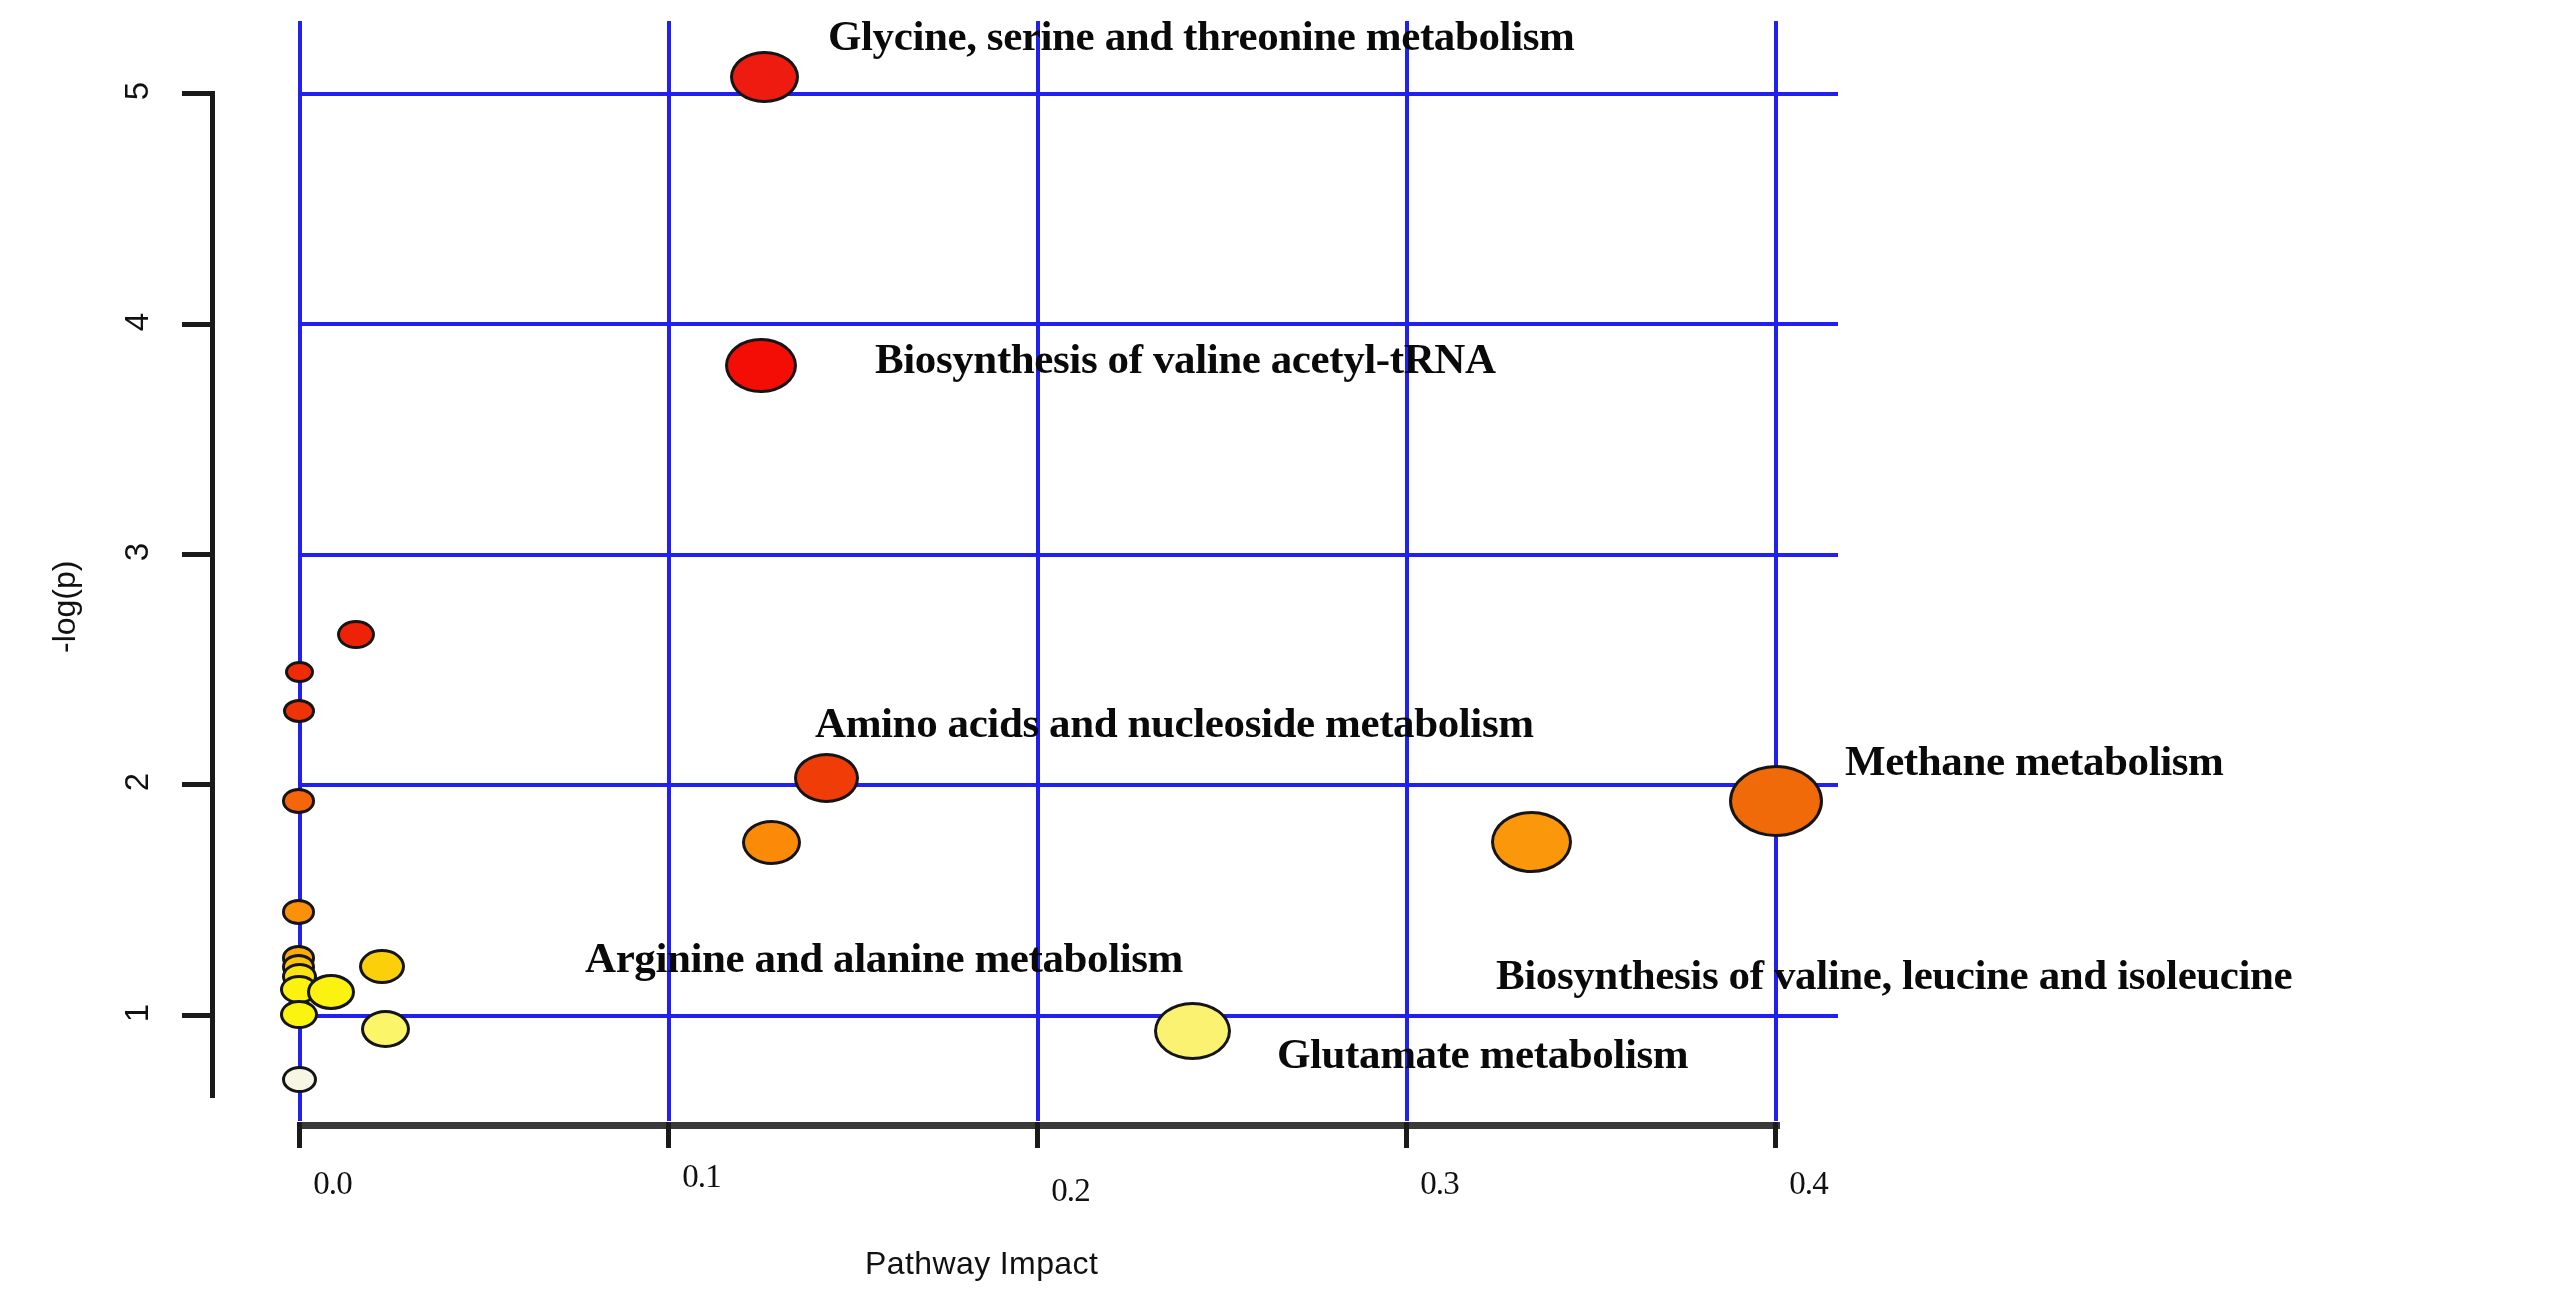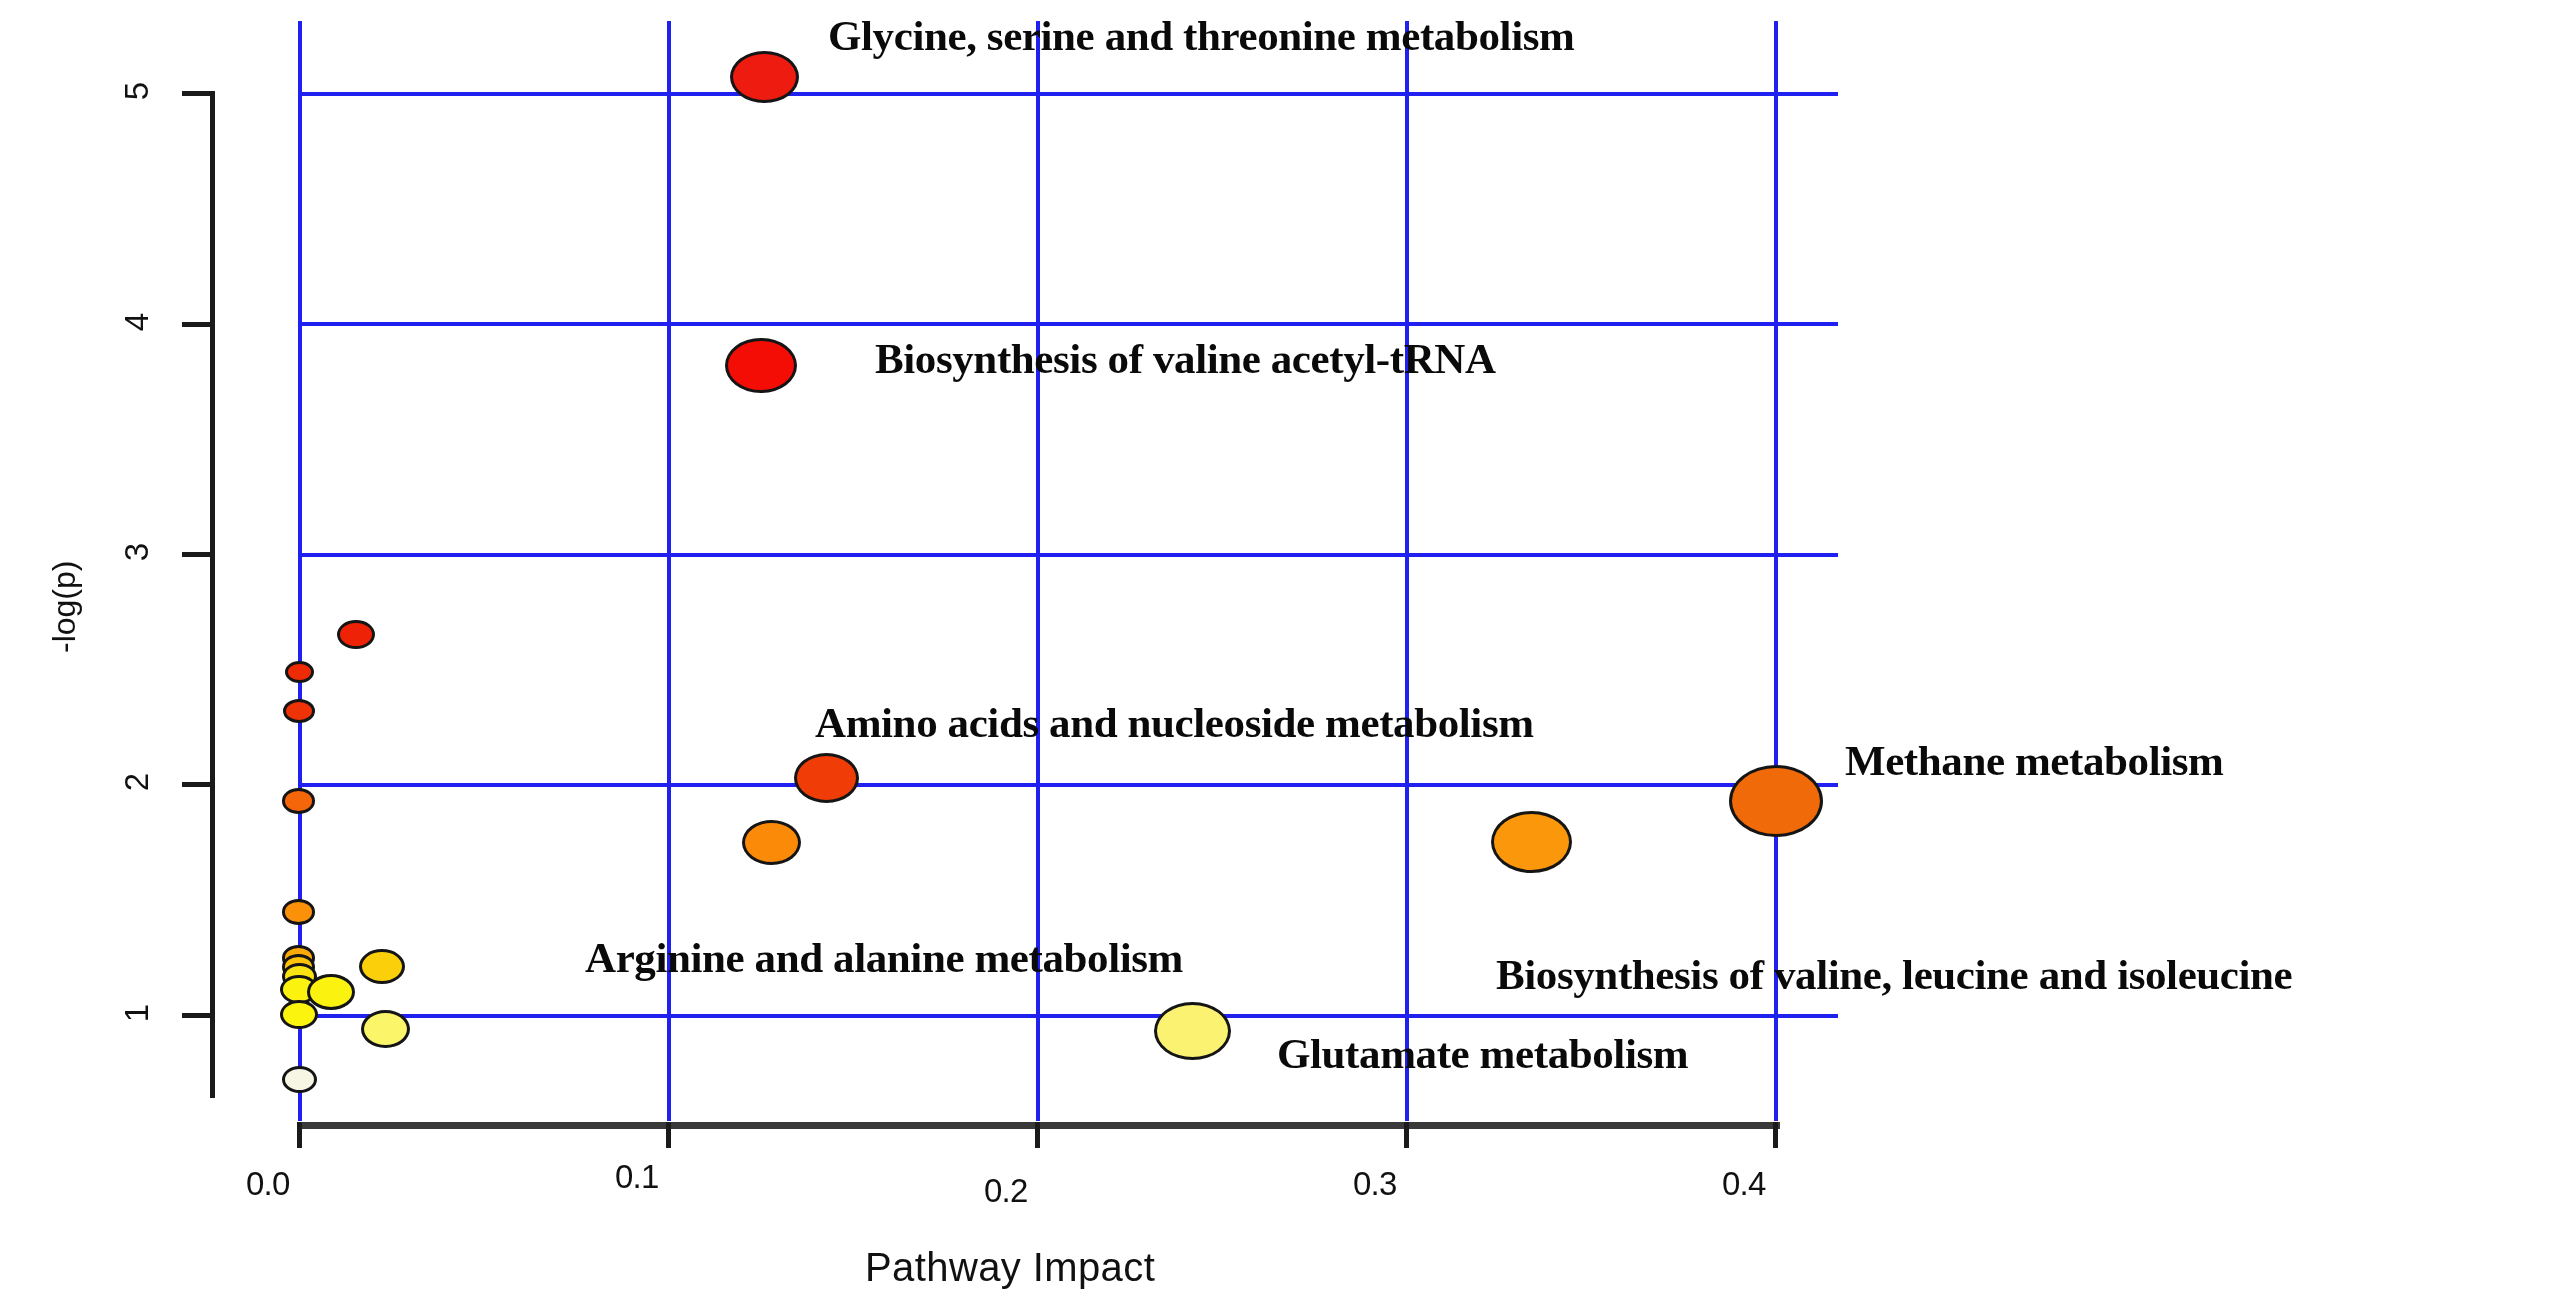--- a/index.html
+++ b/index.html
@@ -50,39 +50,39 @@
     position: absolute;
     background: #1a1a1a;
     height: 4.6px;
     width: 30px;
   }
 
   .tick-label-x {
     position: absolute;
     font-size: 33px;
     color: #111;
-    text-align: left;
+    text-align: right;
     width: 106px;
-    font-family: Liberation Sans, sans-serif;
+    font-family: Liberation Serif, serif;
     letter-spacing: -0.8px;
   }
   .tick-label-y {
     position: absolute;
     font-size: 33px;
     color: #111;
     font-family: "Liberation Sans", "DejaVu Sans", sans-serif;
     transform: rotate(-90deg);
     transform-origin: center center;
     width: 61px;
     text-align: center;
   }
 
   #xlabel {
     position: absolute;
-    font-size: 40px;
+    font-size: 32px;
     color: #111;
     font-family: "Liberation Sans", "DejaVu Sans", sans-serif;
     letter-spacing: 0.4px;
   }
   #ylabel {
     position: absolute;
     font-size: 32px;
     color: #111;
     font-family: "Liberation Sans", "DejaVu Sans", sans-serif;
     transform: rotate(-90deg);

